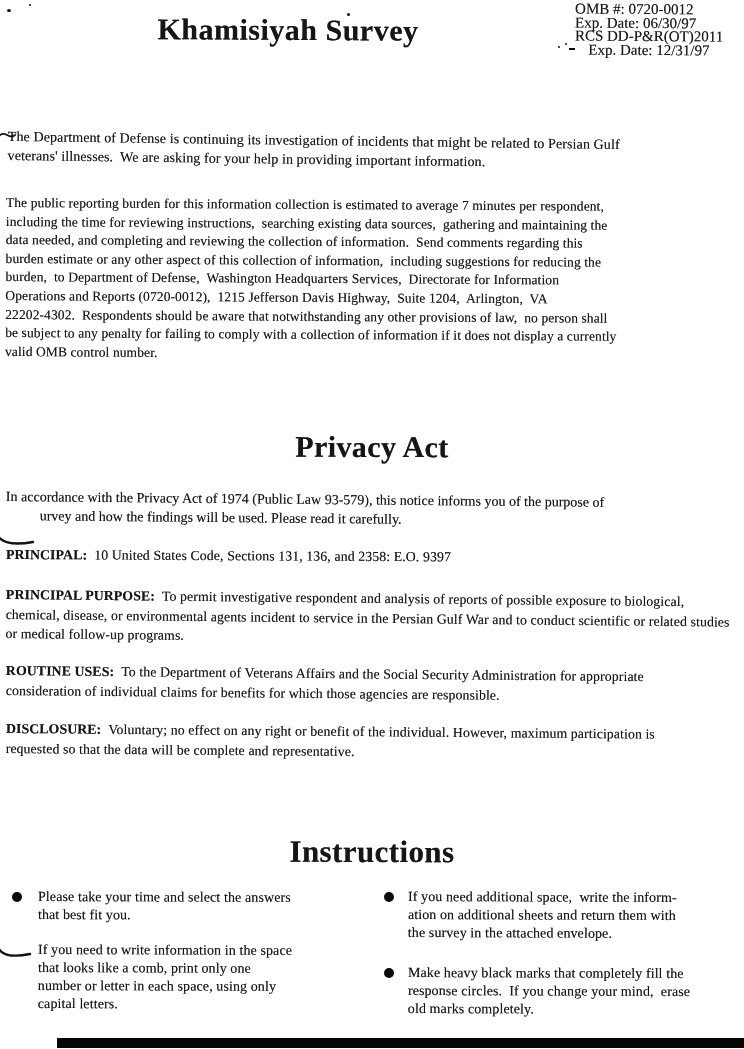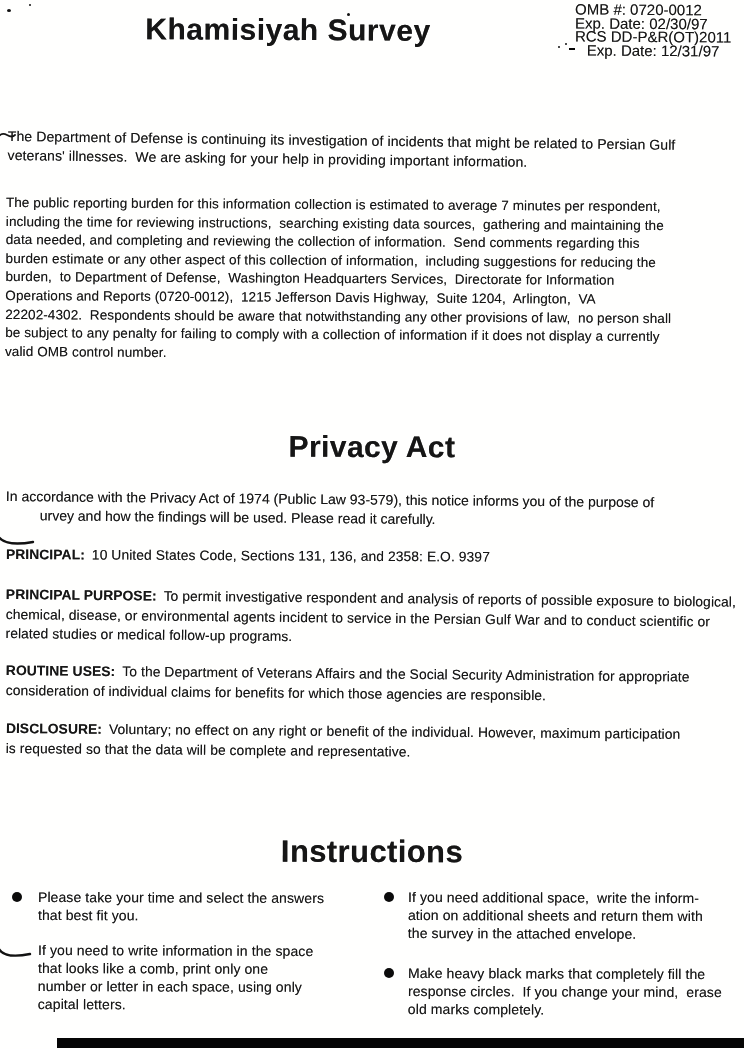--- a/index.html
+++ b/index.html
@@ -1,18 +1,18 @@
 <!DOCTYPE html>
 <html><head>
 <meta charset="utf-8">
 <style>
   html, body { margin:0; padding:0; background:#ffffff; }
   .page {
     position:relative; width:744px; height:1049px; background:#fffffe;
-    font-family:Liberation Sans, sans-serif; color:#161616; overflow:hidden;
+    font-family:Liberation Serif, serif; color:#161616; overflow:hidden;
   }
   .abs { position:absolute; }
   .par {
     position:absolute; white-space:pre-wrap;
     font-size:13.5px; line-height:18.6px;
     text-shadow:0 0 .5px rgba(20,20,20,.55);
     letter-spacing:.1px;
   }
   .doc-title {
     font-weight:bold; font-size:30px; letter-spacing:.5px;
@@ -44,21 +44,21 @@
 <div class="page">
 
   <div class="speck" style="left:7px;top:9px;width:4px;height:3px;"></div>
   <div class="speck" style="left:29px;top:4px;width:2px;height:2px;"></div>
   <div class="speck" style="left:347px;top:13px;width:3px;height:3px;"></div>
 
   <div class="abs doc-title" style="left:0;top:13px;width:576px;text-align:center;transform:rotate(.35deg);">Khamisiyah Survey</div>
 
   <div class="omb" style="left:575px;top:3px;transform:rotate(.4deg);">
     <div>OMB #: 0720-0012</div>
-    <div>Exp. Date: 02/30/97</div>
+    <div>Exp. Date: 06/30/97</div>
     <div>RCS DD-P&amp;R(OT)2011</div>
     <div style="position:relative;text-align:center;">Exp. Date: 12/31/97</div>
   </div>
   <div class="speck" style="left:558px;top:46px;width:2px;height:2px;"></div>
   <div class="speck" style="left:565px;top:43px;width:2px;height:2px;"></div>
   <div class="bar" style="left:569px;top:48px;width:6px;height:1.5px;"></div>
 
   <svg class="mark" style="left:-2px;top:131px;" width="18" height="10">
     <path d="M0 6 Q4 1, 9 4 T17 4" stroke="#151515" stroke-width="1.8" fill="none" stroke-linecap="round"></path>
   </svg>

